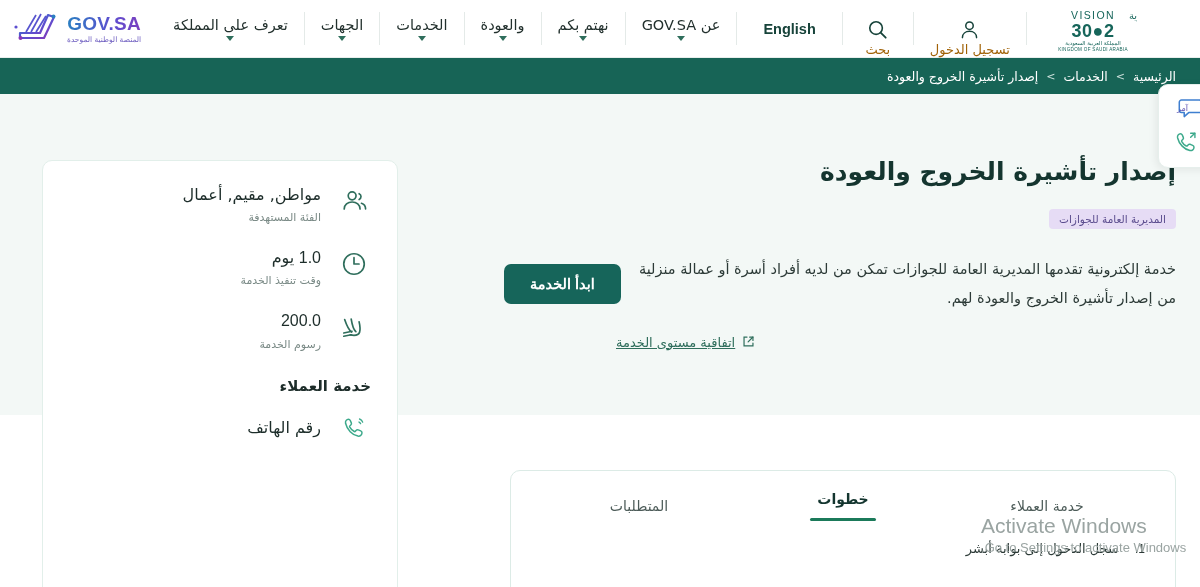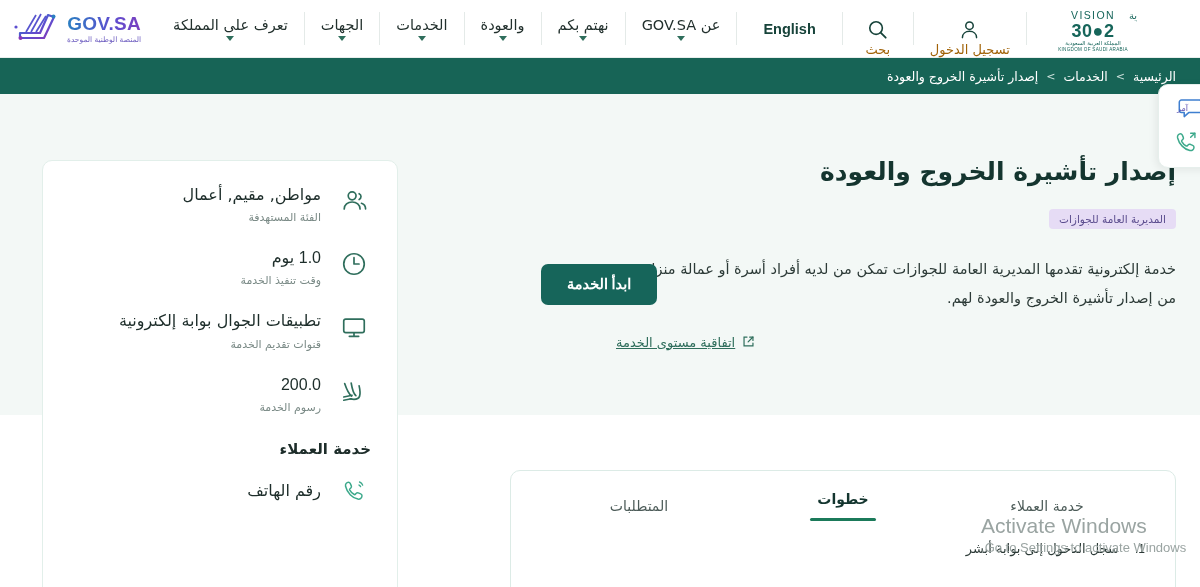--- a/index.html
+++ b/index.html
@@ -98,24 +98,24 @@
   }
   .svc-sla {
     margin-top: 20px; display: flex; flex-direction: row-reverse;
     align-items: center; gap: 7px; justify-content: flex-start;
   }
   .svc-sla a {
     font-size: 13px; color: #2f6e5c; text-decoration: underline; cursor: pointer;
   }
 
   .start-btn {
-    position: absolute; top: 170px; left: 541px;
+    position: absolute; top: 170px; left: 504px;
     background: #16655a; color: #ffffff;
     border: none; border-radius: 7px;
-    font-family: Liberation Serif, serif;
+    font-family: Liberation Sans, sans-serif;
     font-size: 14.5px; font-weight: 600;
     padding: 12px 26px; cursor: pointer;
   }
 
   
   .info-card {
     position: absolute; top: 160px; left: 42px;
     width: 356px; height: 470px;
     background: #ffffff;
     border: 1px solid #e2efea;
@@ -361,33 +361,20 @@
           <circle cx="15" cy="15" r="11" fill="none" stroke="#2f6e5c" stroke-width="1.8"></circle>
           <path d="M15 8.2V15h5.4" fill="none" stroke="#2f6e5c" stroke-width="1.8" stroke-linecap="round" stroke-linejoin="round"></path>
         </svg>
       </span>
       <span class="txt">
         <span class="val num" style="display:block">1.0 يوم</span>
         <span class="lbl" style="display:block">وقت تنفيذ الخدمة</span>
       </span>
     </div>
 
-    <div class="info-row">
-      <span class="ic">
-        <svg width="28" height="28" viewBox="0 0 30 30">
-          <rect x="4" y="6.5" width="22" height="14.5" rx="2.2" fill="none" stroke="#2f6e5c" stroke-width="1.8"></rect>
-          <line x1="15" y1="21" x2="15" y2="25" stroke="#2f6e5c" stroke-width="1.8"></line>
-          <line x1="10" y1="25" x2="20" y2="25" stroke="#2f6e5c" stroke-width="1.8" stroke-linecap="round"></line>
-        </svg>
-      </span>
-      <span class="txt">
-        <span class="val" style="display:block">تطبيقات الجوال بوابة إلكترونية</span>
-        <span class="lbl" style="display:block">قنوات تقديم الخدمة</span>
-      </span>
-    </div>
 
     <div class="info-row">
       <span class="ic">
         <svg width="30" height="28" viewBox="0 0 32 30">
           <path d="M6 7 C8 13, 10 18, 13.5 20.5" fill="none" stroke="#2f6e5c" stroke-width="1.8" stroke-linecap="round"></path>
           <path d="M13 6.5 C14 12.5, 15 17.5, 18 20" fill="none" stroke="#2f6e5c" stroke-width="1.8" stroke-linecap="round"></path>
           <path d="M21.5 9.5 C22.5 14, 23 17.5, 22 20.5 C21 23.5, 17 24.5, 12 23.5" fill="none" stroke="#2f6e5c" stroke-width="1.8" stroke-linecap="round"></path>
           <line x1="5" y1="21.5" x2="14" y2="19.5" stroke="#2f6e5c" stroke-width="1.6" stroke-linecap="round"></line>
           <line x1="5" y1="25" x2="13" y2="23.3" stroke="#2f6e5c" stroke-width="1.6" stroke-linecap="round"></line>
         </svg>

